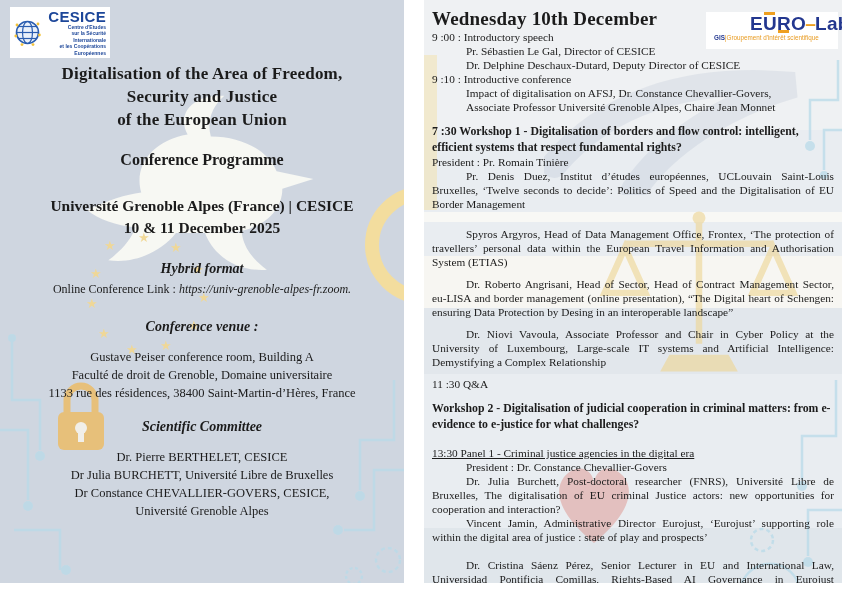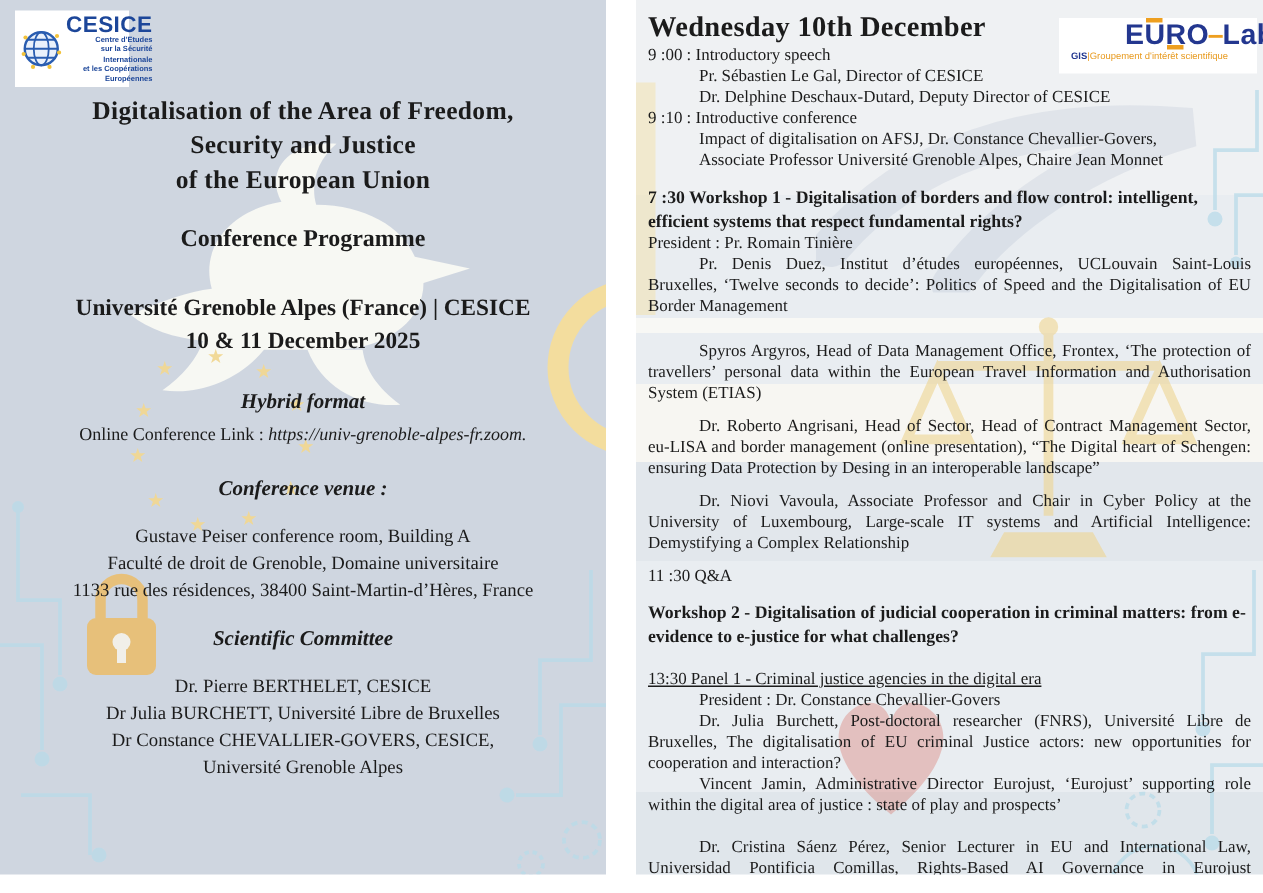--- a/index.html
+++ b/index.html
@@ -32,21 +32,21 @@
   .prog-label { margin-top:20px; font-size:16px; font-weight:bold; }
   .host-block { margin-top:26px; font-size:15.5px; font-weight:bold; line-height:22px; }
   .it-head { margin-top:22px; font-size:14px; font-style:italic; font-weight:bold; }
   .link-block { margin-top:4px; font-size:12px; line-height:17px; }
   .link-url { font-style:italic; }
   .venue-head { margin-top:21px; }
   .venue-block { margin-top:13px; font-size:12.5px; line-height:18px; }
   .committee-head { margin-top:17px; }
   .committee-block { margin-top:13px; font-size:12.5px; line-height:18px; }
 
-  .logo-cesice { position:absolute; z-index:3; left:10px; top:7px; width:76px; height:51px;
+  .logo-cesice { position:absolute; z-index:3; left:10px; top:7px; width:100px; height:51px;
                  background:#ffffff; display:flex; align-items:center; padding:3px 4px; gap:3px; }
   .globe { width:27px; height:27px; flex:0 0 auto; }
   .cesice-text { flex:1; text-align:right; }
   .cesice-acronym { font-family:"Liberation Sans", sans-serif; font-weight:bold; font-size:15px;
                     color:#1c4699; letter-spacing:.3px; line-height:15px; }
   .cesice-sub { font-family:"Liberation Sans", sans-serif; font-weight:bold; font-size:5px;
                 color:#1c4699; line-height:6.5px; }
 
   
   .prog-content { position:relative; z-index:2; padding:8px 8px 0 8px; }

